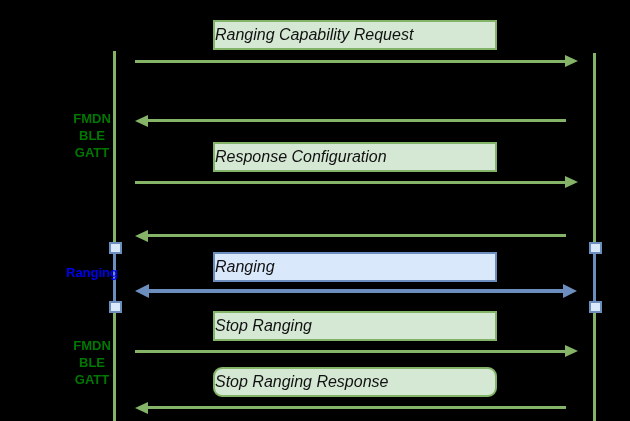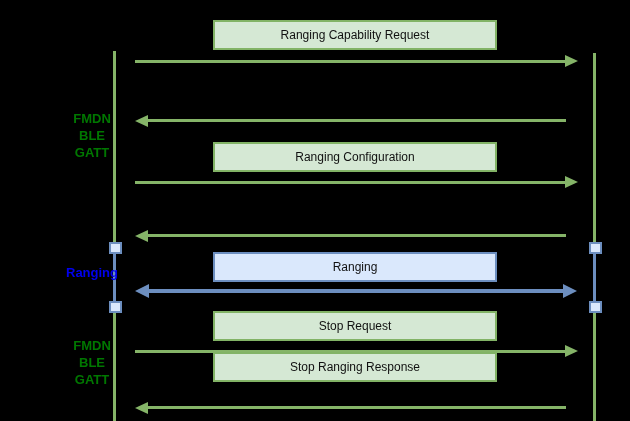--- a/index.html
+++ b/index.html
@@ -13,22 +13,22 @@
   .lifeline.right{left:593px;top:53px;height:368px;}
   .lifeline-blue{position:absolute;width:3px;background:#6c8ebf;}
   .lifeline-blue.left{left:113px;top:252px;height:50px;}
   .lifeline-blue.right{left:593px;top:252px;height:50px;}
   .activation{
     position:absolute;width:9px;height:8px;background:#dae8fc;border:2px solid #6c8ebf;
   }
   
   .msg-box{
     position:absolute;left:213px;width:280px;height:26px;border:2px solid;
-    display:flex;align-items:center;justify-content:center;
-    font-size:12px;color:#111;text-align:center;
+    display:flex;align-items:center;justify-content:flex-start;
+    font-size:16px;color:#111;text-align:center;font-style:italic;
   }
   .msg-box.green{background:#d5e8d4;border-color:#82b366;}
   .msg-box.blue{background:#dae8fc;border-color:#6c8ebf;}
   
   .arrow{position:absolute;left:0;top:0;width:630px;height:0;}
   .arrow-line{position:absolute;}
   .arrow-line.green{background:#85b468;height:3px;}
   .arrow-line.blue{background:#6c8ebf;height:4px;}
   .head{position:absolute;width:0;height:0;}
   .head.right-green{border-left:13px solid #85b468;border-top:6px solid transparent;border-bottom:6px solid transparent;}
@@ -79,21 +79,21 @@
     <div class="arrow-line green" style="left:135px;top:60px;width:430px;"></div>
     <div class="head right-green" style="left:565px;top:55px;"></div>
   </div>
 
   <div class="arrow">
     <div class="head left-green" style="left:135px;top:115px;"></div>
     <div class="arrow-line green" style="left:148px;top:119px;width:418px;"></div>
   </div>
 
   <div class="msg-box green" style="top:142px;">
-    <span>Ranging Configuration</span>
+    <span>Response Configuration</span>
   </div>
   <div class="arrow">
     <div class="arrow-line green" style="left:135px;top:181px;width:430px;"></div>
     <div class="head right-green" style="left:565px;top:176px;"></div>
   </div>
 
   <div class="arrow">
     <div class="head left-green" style="left:135px;top:230px;"></div>
     <div class="arrow-line green" style="left:148px;top:234px;width:418px;"></div>
   </div>
@@ -101,28 +101,28 @@
   <div class="msg-box blue" style="top:252px;">
     <span>Ranging</span>
   </div>
   <div class="arrow">
     <div class="head left-blue" style="left:135px;top:284px;"></div>
     <div class="arrow-line blue" style="left:149px;top:289px;width:414px;"></div>
     <div class="head right-blue" style="left:563px;top:284px;"></div>
   </div>
 
   <div class="msg-box green" style="top:311px;">
-    <span>Stop Request</span>
+    <span>Stop Ranging</span>
   </div>
   <div class="arrow">
     <div class="arrow-line green" style="left:135px;top:350px;width:430px;"></div>
     <div class="head right-green" style="left:565px;top:345px;"></div>
   </div>
 
-  <div class="msg-box green" style="top:352px;">
+  <div class="msg-box green" style="top:367px;border-radius:9px;">
     <span>Stop Ranging Response</span>
   </div>
   <div class="arrow">
     <div class="head left-green" style="left:135px;top:402px;"></div>
     <div class="arrow-line green" style="left:148px;top:406px;width:418px;"></div>
   </div>
 
 </div>
 
 </body></html>

